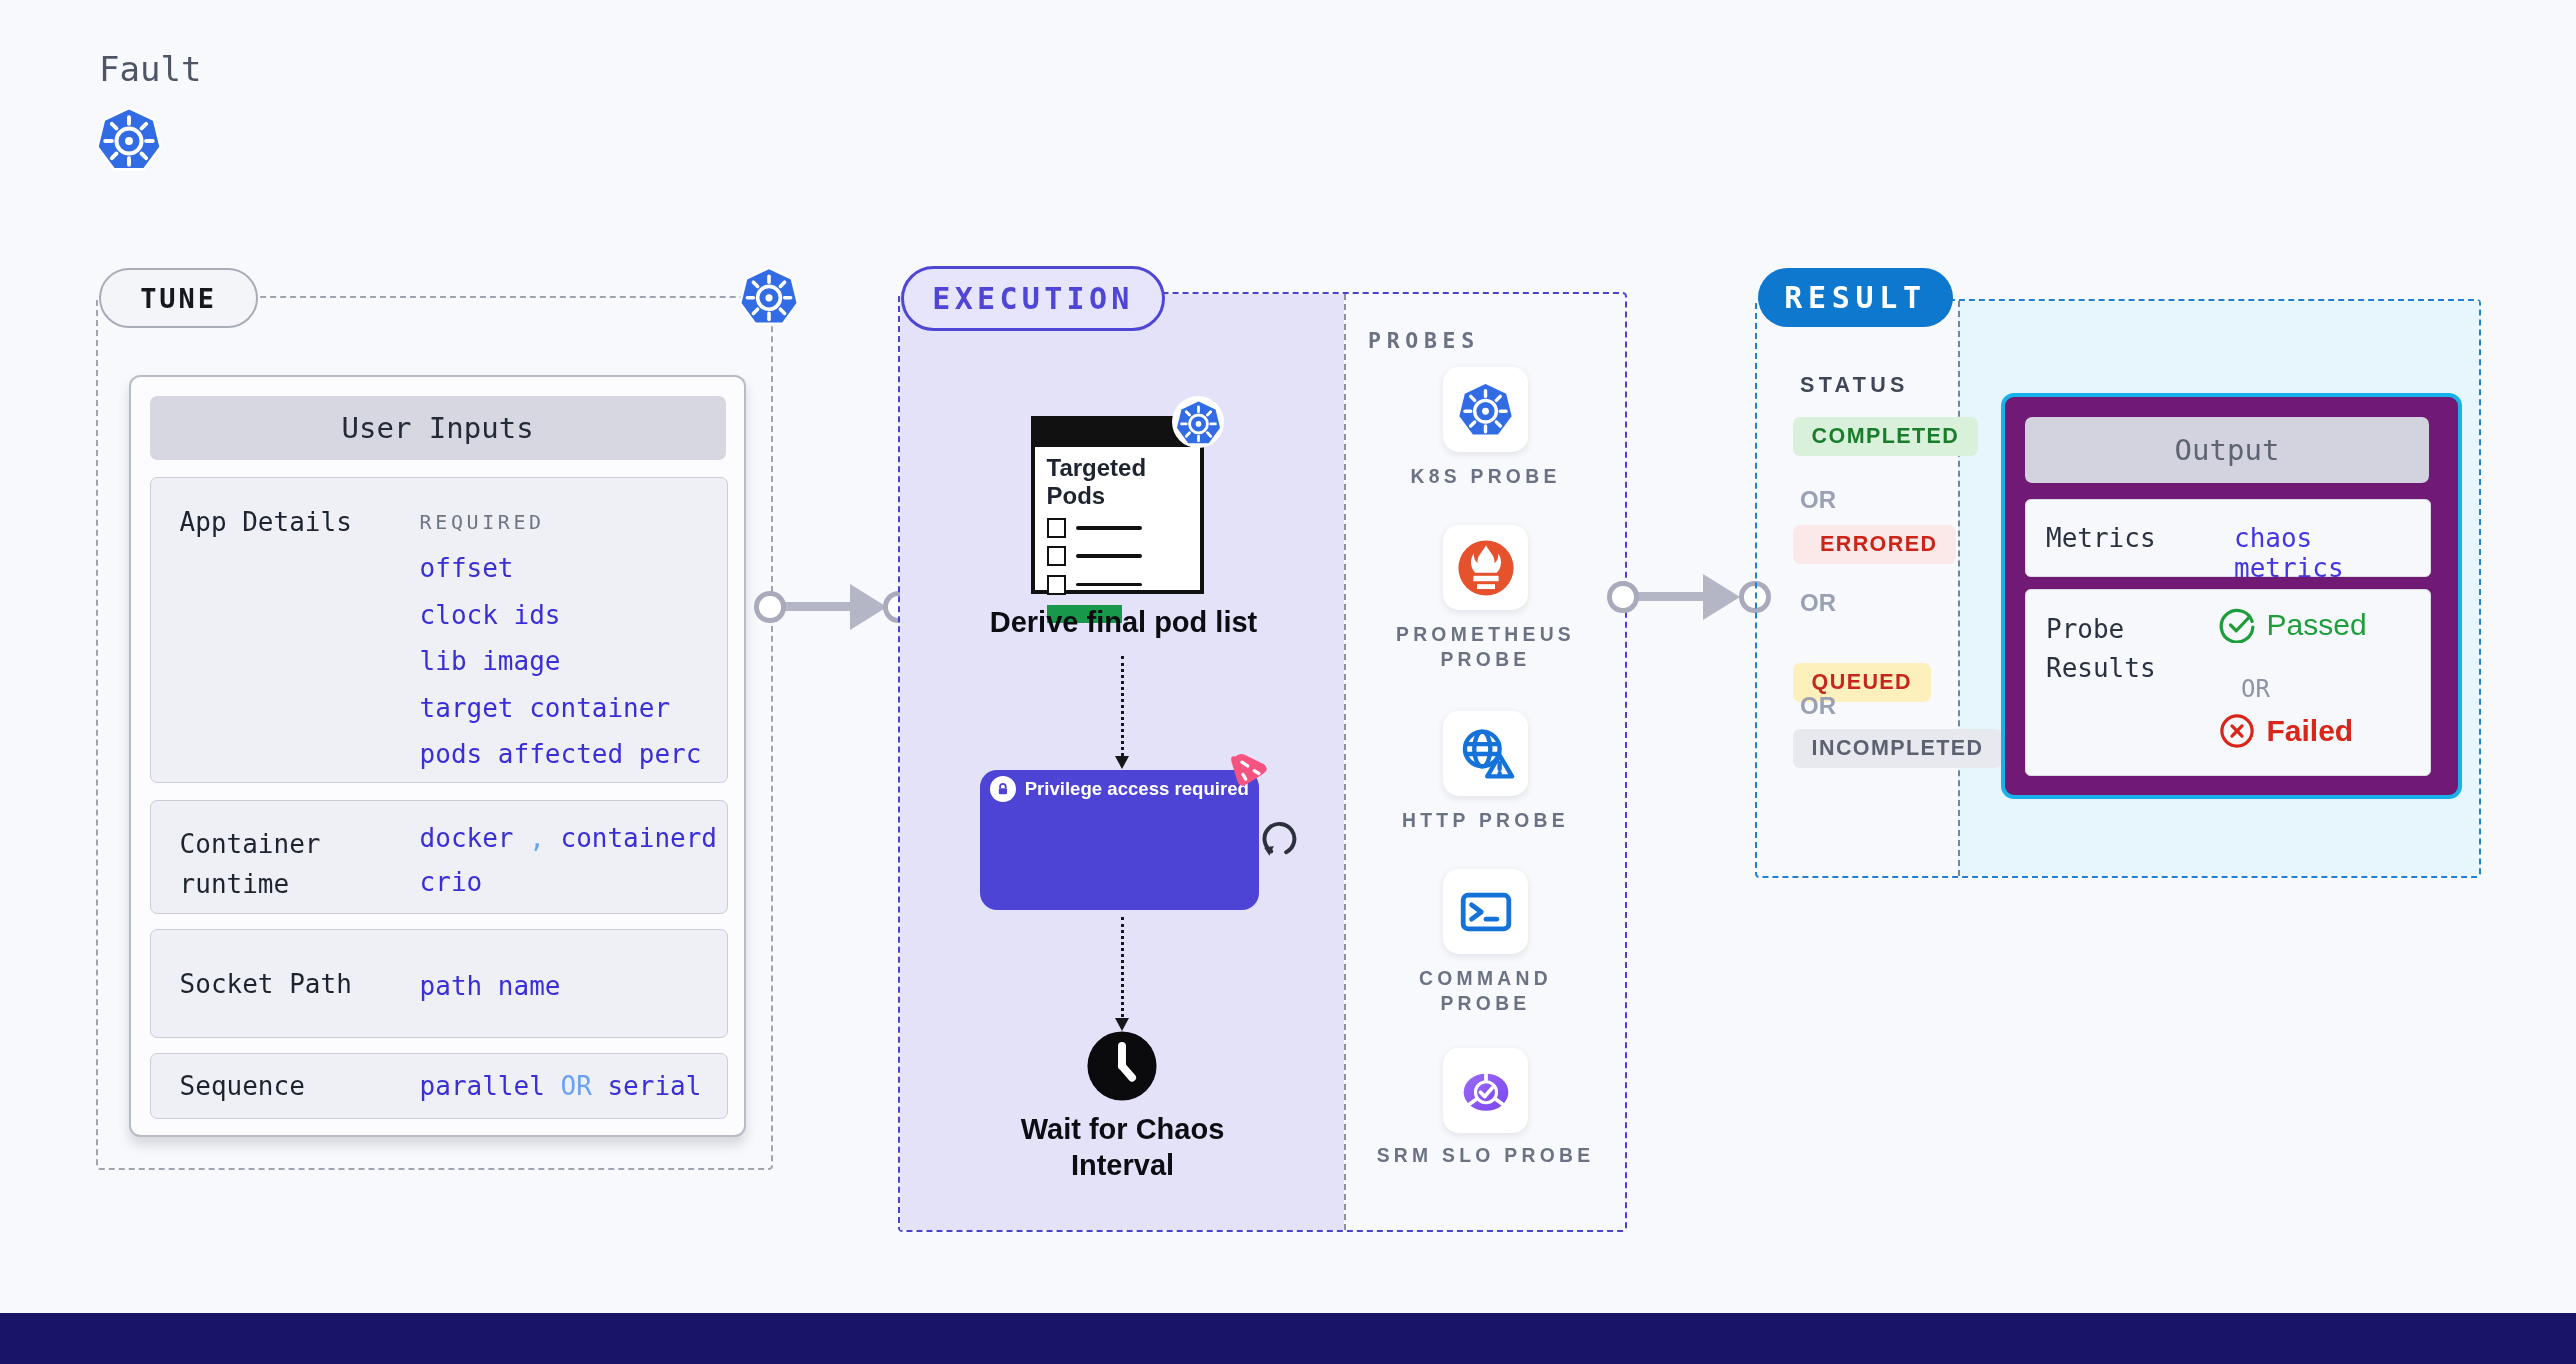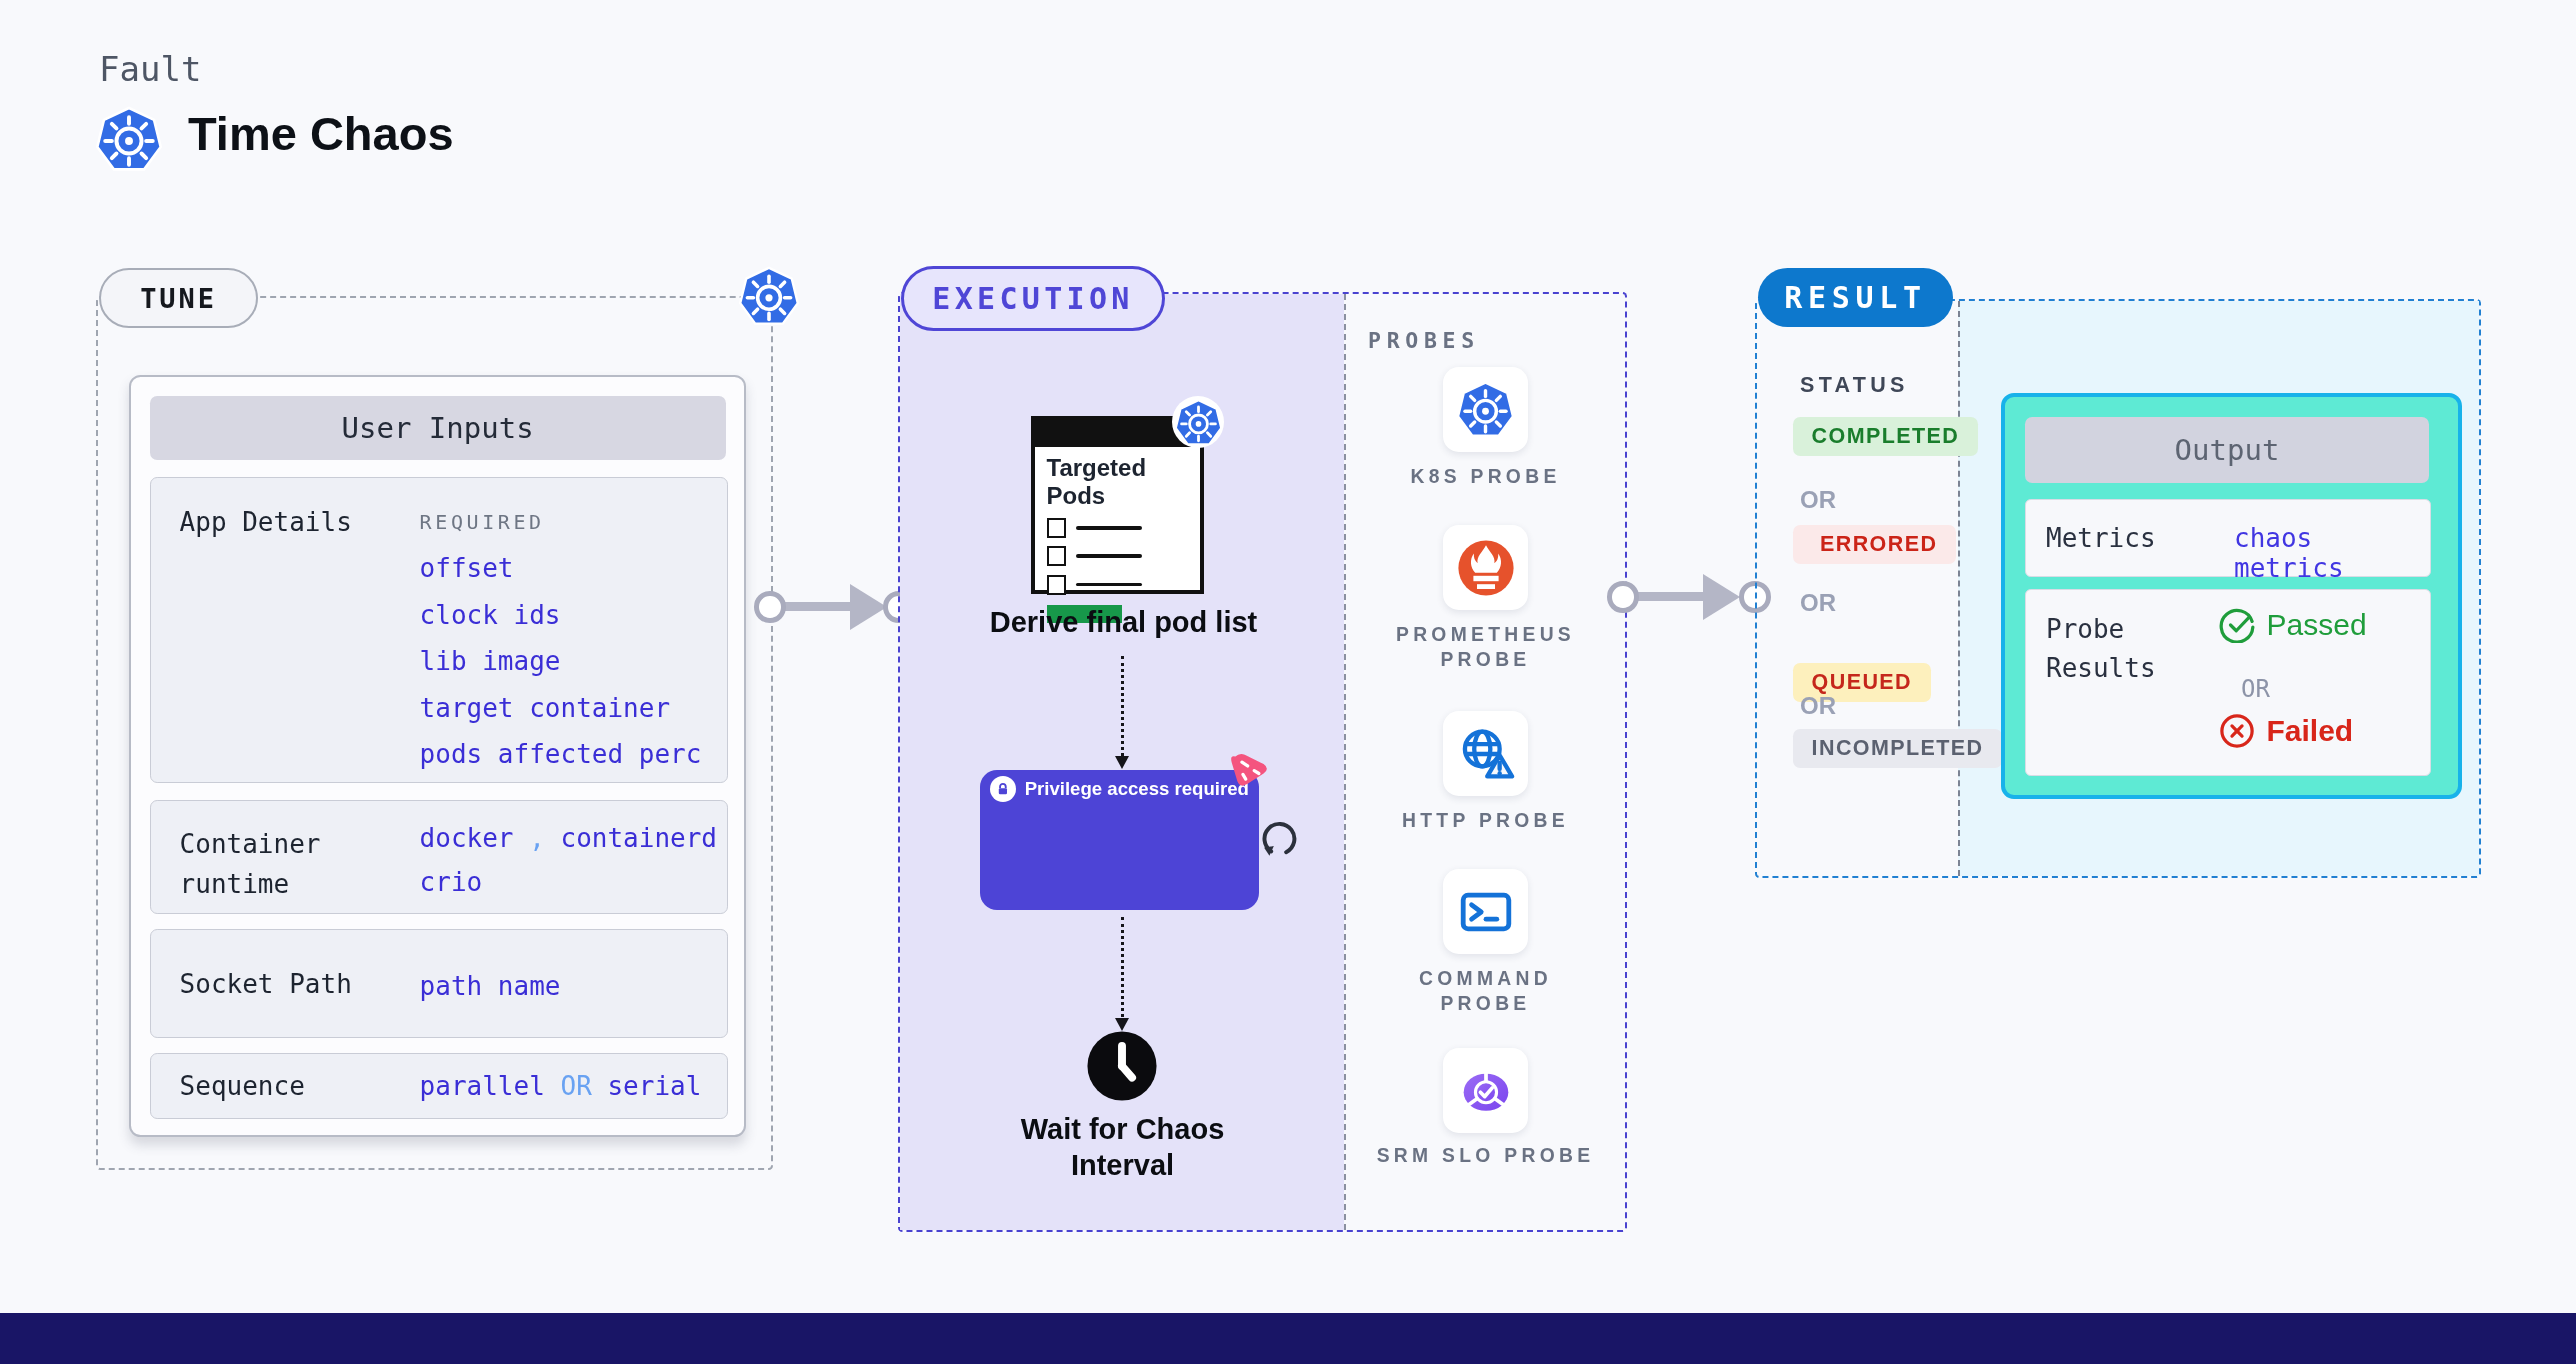--- a/index.html
+++ b/index.html
@@ -54,21 +54,20 @@
     </linearGradient>
   </defs>
 </svg>
 
 <div class="canvas">
 
   <div class="abs" style="left:99px;top:49px;font-size:34px;color:#4e5665;">Fault</div>
   <svg class="abs" style="left:96px;top:106px" width="66" height="66" viewBox="0 0 100 100">
       <use href="#k8s-wheel"></use>
     </svg>
-  <div class="abs sans" style="left:188px;top:106px;font-size:47px;font-weight:bold;color:#0d1117;">Time Chaos</div>
 
   <div class="dashedbox" style="left:96px;top:296px;width:673px;height:870px;border:2.9px dashed #9fa5b0;"></div>
   <div class="abs pill" style="left:99px;top:268px;width:155px;height:56px;background:#f4f5f9;border:2.9px solid #a8adb8;
        font-size:27px;letter-spacing:2.9px;color:#15181e;">TUNE</div>
   <svg class="abs" style="left:739px;top:266px" width="60" height="60" viewBox="0 0 100 100">
       <use href="#k8s-wheel"></use>
     </svg>
 
   <div class="abs" style="left:129px;top:375px;width:613px;height:758px;background:#fcfcfe;border:2.1px solid #b7bbc6;
        border-radius:11.5px;box-shadow:0 7.2px 11.5px rgba(60,64,90,.18);">
@@ -262,21 +261,21 @@
 
     <div class="abs sans" style="left:43px;top:72px;font-size:21.5px;font-weight:bold;color:#3f4757;letter-spacing:4.3px;">STATUS</div>
     <div class="abs badge" style="left:36px;top:116px;background:#d9f1da;color:#1a7d2c;">COMPLETED</div>
     <div class="abs or-label" style="left:43px;top:185px;">OR</div>
     <div class="abs badge" style="left:36px;top:224px;background:#fbe9e9;color:#cb2418;padding-left:27px;">ERRORED</div>
     <div class="abs or-label" style="left:43px;top:288px;">OR</div>
     <div class="abs badge" style="left:36px;top:326px;background:#fdf0bd;color:#c5271c;margin-top:36px;">QUEUED</div>
     <div class="abs or-label" style="left:43px;top:391px;">OR</div>
     <div class="abs badge" style="left:36px;top:428px;background:#e8e9ef;color:#5b6170;">INCOMPLETED</div>
 
-    <div class="abs" style="left:244px;top:92px;width:453px;height:398px;background:#5eead4;border:4.3px solid #18b2ea;border-radius:13px;">
+    <div class="abs" style="left:244px;top:92px;width:453px;height:398px;background:#701a75;border:4.3px solid #18b2ea;border-radius:13px;">
       <div class="abs" style="left:20px;top:20px;width:404px;height:66px;background:#d2d3df;border-radius:7.2px;
            display:flex;align-items:center;justify-content:center;font-size:29px;color:#5d6472;">Output</div>
 
       <div class="abs" style="left:20px;top:102px;width:404px;height:76px;background:#f7f8fb;border:1.4px solid #d9dce5;border-radius:5.7px;">
         <div class="abs" style="left:20px;top:23px;font-size:26px;color:#2a3140;">Metrics</div>
         <div class="abs" style="left:208px;top:23px;font-size:26px;color:#4136e2;">chaos metrics</div>
       </div>
 
       <div class="abs" style="left:20px;top:192px;width:404px;height:185px;background:#f7f8fb;border:1.4px solid #d9dce5;border-radius:5.7px;">
         <div class="abs" style="left:20px;top:20px;width:150px;font-size:26px;color:#2a3140;line-height:1.5;">Probe Results</div>

